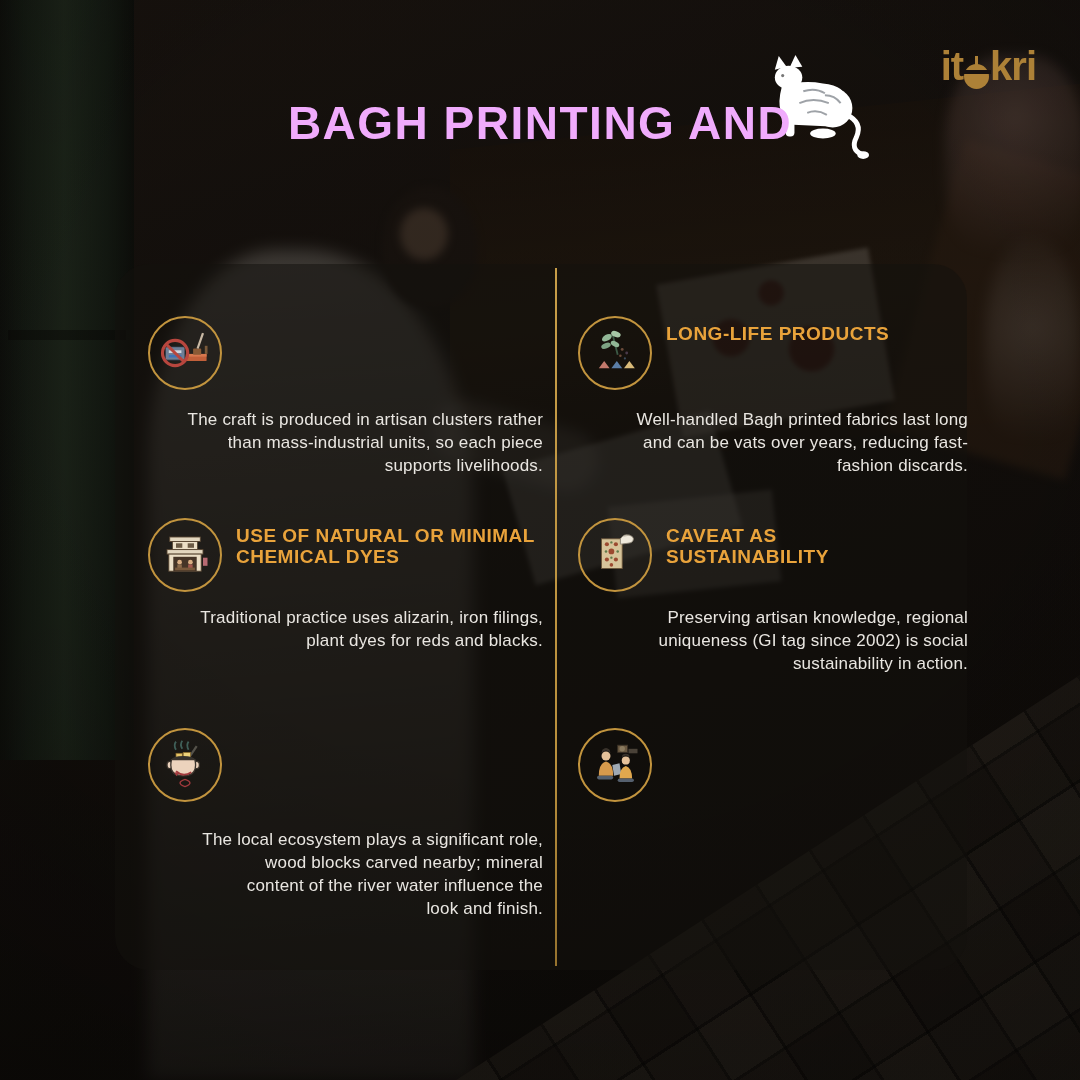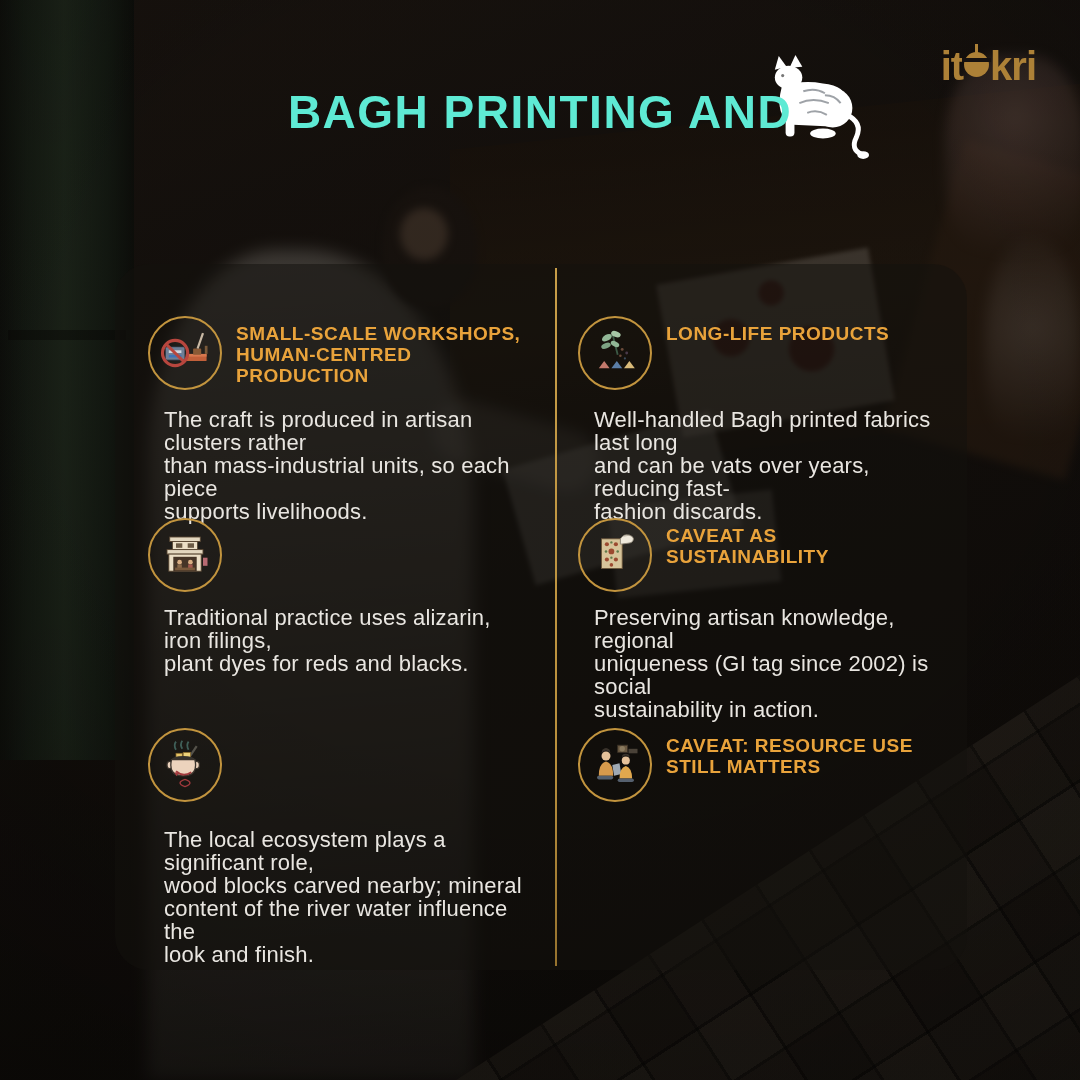--- a/index.html
+++ b/index.html
@@ -54,40 +54,40 @@
             background:radial-gradient(120% 100% at 50% 35%,rgba(0,0,0,0) 35%,rgba(0,0,0,.38) 100%),
                        linear-gradient(180deg,rgba(12,9,7,.52),rgba(10,8,6,.62));}
 
   
   .panel{position:absolute;left:115px;top:264px;width:852px;height:706px;
          border-radius:34px;background:rgba(19,17,14,.52);}
   .divider{position:absolute;left:555px;top:268px;width:2px;height:698px;
            background:linear-gradient(180deg,#c79d48 0%,#b98f3c 70%,#96722e 100%);}
 
   .logo{position:absolute;top:44px;right:44px;color:#ad8137;font-weight:700;
-        font-size:40px;letter-spacing:-1px;display:flex;align-items:flex-start;z-index:6;}
+        font-size:40px;letter-spacing:-1px;display:flex;align-items:flex-end;z-index:6;}
   .basket-o{display:inline-block;width:25px;height:25px;border-radius:50%;
             background:#ad8137;position:relative;margin:8px 1px 0 1px;}
   .basket-o::before{content:'';position:absolute;left:-2px;right:-2px;top:6px;height:4px;background:#151110;}
   .basket-o::after{content:'';position:absolute;left:11px;top:-8px;width:3px;height:12px;background:#ad8137;}
 
   .cat{position:absolute;left:760px;top:52px;width:118px;height:108px;z-index:4;}
 
-  h1.title{position:absolute;left:0;top:85px;width:100%;margin:0;text-align:center;
-           color:#5eead4;font-size:46px;line-height:54px;font-weight:800;
+  h1.title{position:absolute;left:0;top:96px;width:100%;margin:0;text-align:center;
+           color:#f0abfc;font-size:46px;line-height:54px;font-weight:800;
            letter-spacing:1.5px;z-index:5;}
 
   .sec{position:absolute;width:395px;z-index:7;}
   .sec-head{display:flex;align-items:flex-start;gap:14px;}
   .icon-circle{flex:0 0 auto;width:70px;height:70px;border:2px solid #c2943e;border-radius:50%;
                display:flex;align-items:center;justify-content:center;}
   .icon-circle svg{width:54px;height:54px;}
   .sec-title{margin:7px 0 0 0;color:#e9a33b;font-size:19px;line-height:21px;
              font-weight:700;letter-spacing:.5px;max-width:310px;}
-  .sec-body{margin:16px;color:#e9e6e1;font-size:22px;line-height:23px;letter-spacing:.2px;}
+  .sec-body{margin:0;color:#e9e6e1;font-size:17px;line-height:23px;letter-spacing:.2px;text-align:right;}
   .pre{white-space:pre-line;}
   .row1 .sec-body{margin-top:18px;}
   .row2 .sec-body{margin-top:14px;}
   .row3 .sec-body{margin-top:26px;}
 </style>
 </head>
 <body>
 
 <div class="canvas">
 
@@ -146,23 +146,20 @@
           <rect x="12" y="32" width="14" height="3" fill="#3d74b8"></rect>
           <rect x="31" y="31" width="23" height="8" rx="1" fill="#c2603a"></rect>
           <rect x="31" y="31" width="23" height="3" fill="#d8784e"></rect>
           <rect x="39" y="25" width="9" height="7" rx="1" fill="#8a5a36"></rect>
           <line x1="50" y1="8" x2="44" y2="25" stroke="#c9b9a4" stroke-width="2.5"></line>
           <rect x="52" y="22" width="3" height="9" fill="#7a5a3a"></rect>
           <circle cx="19" cy="30" r="14" fill="none" stroke="#b8463e" stroke-width="3.5"></circle>
           <line x1="9" y1="20" x2="29" y2="40" stroke="#b8463e" stroke-width="3.5"></line>
         </svg>
       </div>
-      <h3 class="sec-title pre">SMALL-SCALE WORKSHOPS,
-HUMAN-CENTRED
-PRODUCTION</h3>
     </div>
     <p class="sec-body pre">The craft is produced in artisan clusters rather
 than mass-industrial units, so each piece
 supports livelihoods.</p>
   </section>
 
   <section class="sec row1" style="left:578px;top:316px;width:390px;">
     <div class="sec-head">
       <div class="icon-circle">
         <svg viewBox="0 0 60 60">
@@ -199,20 +196,22 @@
           <rect x="12" y="29" width="36" height="19" fill="#ecdfc6" stroke="#55432f"></rect>
           <rect x="17" y="32" width="26" height="16" fill="#463527"></rect>
           <circle cx="24" cy="38" r="2.6" fill="#d9ae83"></circle>
           <rect x="21.5" y="40.5" width="5" height="6" fill="#8a6a4a"></rect>
           <circle cx="36" cy="38" r="2.6" fill="#d9ae83"></circle>
           <rect x="33.5" y="40.5" width="5" height="6" fill="#a4584e"></rect>
           <rect x="19" y="44" width="22" height="3" fill="#7a5a3c"></rect>
           <rect x="50" y="33" width="5" height="9" fill="#b86a72"></rect>
         </svg>
       </div>
+      <h3 class="sec-title pre">USE OF NATURAL OR MINIMAL
+CHEMICAL DYES</h3>
     </div>
     <p class="sec-body pre">Traditional practice uses alizarin, iron filings,
 plant dyes for reds and blacks.</p>
   </section>
 
   <section class="sec row2" style="left:578px;top:518px;width:390px;">
     <div class="sec-head">
       <div class="icon-circle">
         <svg viewBox="0 0 60 60">
           <rect x="15" y="12" width="23" height="33" fill="#d7c49a" stroke="#6a553a"></rect>
@@ -279,18 +278,16 @@
           <path d="M15 17 q5 -6 10 0 l-1 -4 q-4 -4 -8 0 z" fill="#3a332c"></path>
           <path d="M12 42 q0 -14 8 -16 q8 2 8 16 z" fill="#d79a4c"></path>
           <rect x="10" y="42" width="18" height="4" rx="2" fill="#55606e"></rect>
           <path d="M27 30 l8 -2 l2 12 l-8 2 z" fill="#9fa9b4"></path>
           <circle cx="42" cy="25" r="4.5" fill="#e6c29a"></circle>
           <path d="M38 22 q4 -5 8 0 l0 -3 q-4 -3 -8 0 z" fill="#3a332c"></path>
           <path d="M35 45 q0 -12 7 -14 q7 2 7 14 z" fill="#e0a84e"></path>
           <rect x="33" y="45" width="18" height="4" rx="2" fill="#55606e"></rect>
         </svg>
       </div>
-      <h3 class="sec-title pre">CAVEAT: RESOURCE USE
-STILL MATTERS</h3>
     </div>
   </section>
 
 </div>
 
 </body></html>

